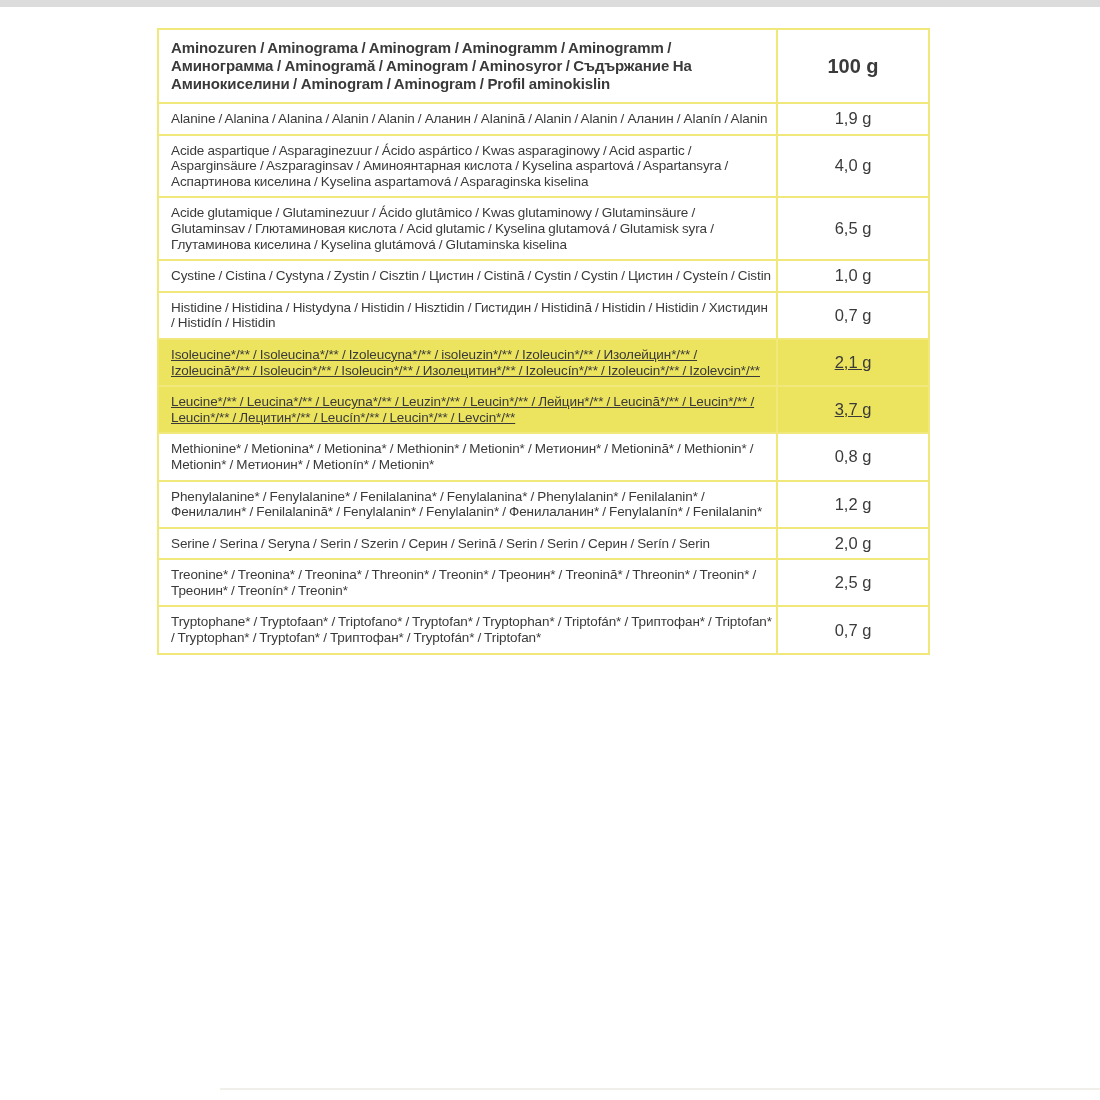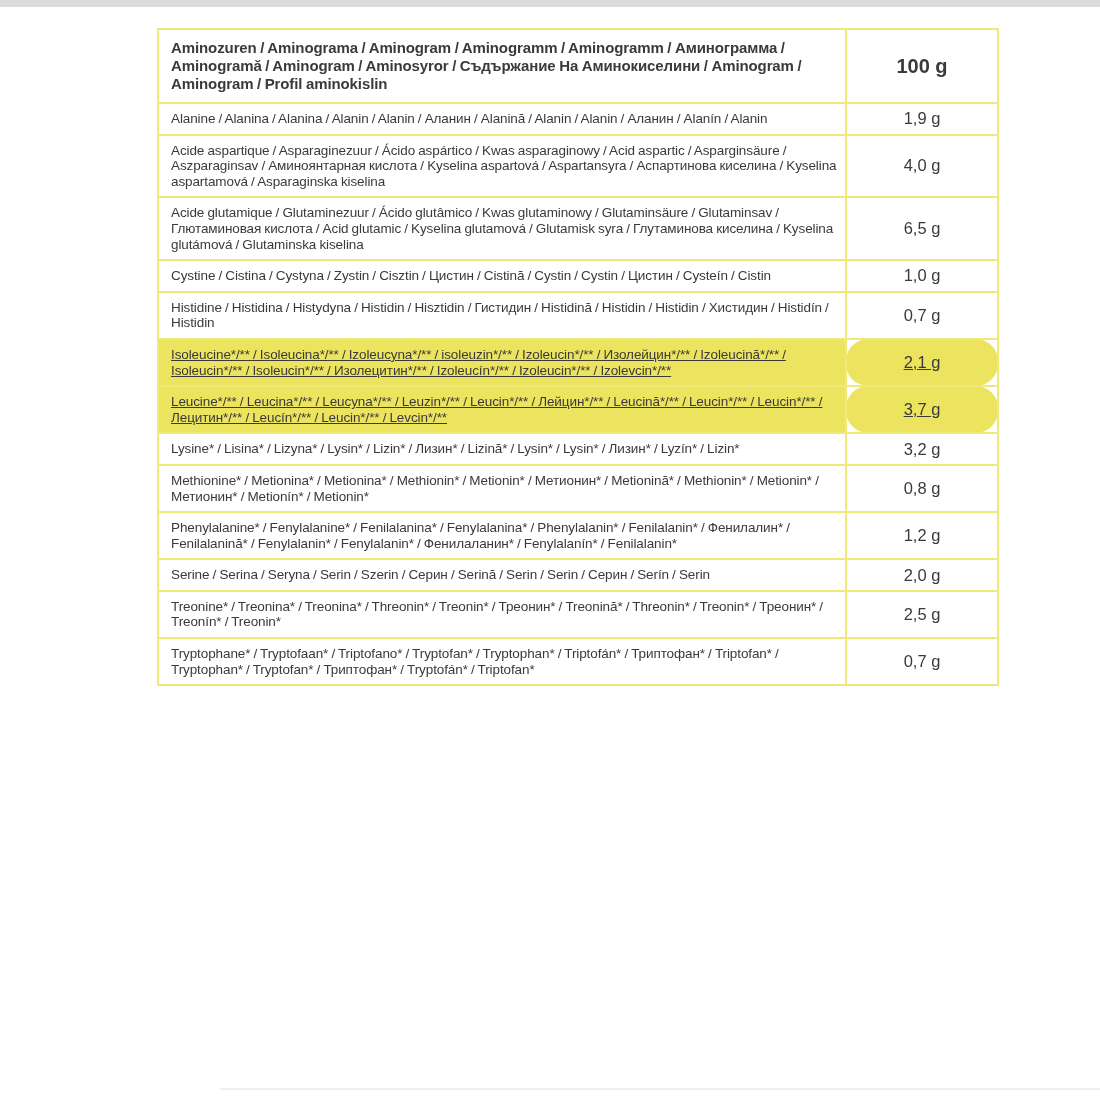--- a/index.html
+++ b/index.html
@@ -39,21 +39,21 @@
     background: #f1efe9;
   }
   .sheet {
     position: absolute;
     left: 157px;
     top: 28px;
     width: 774px;
   }
   table.amino-table {
     border-collapse: collapse;
-    width: 842px;
+    width: 773px;
     table-layout: fixed;
     padding-left: 20px;
   }
   .amino-table th, .amino-table td {
     border: 2px solid var(--border);
     color: var(--text);
     vertical-align: middle;
   }
   .label-cell {
     font-size: 13.5px;
@@ -67,21 +67,20 @@
     font-size: 15px;
     line-height: 18px;
     font-weight: bold;
     padding: 9px 10px 9px 12px;
   }
   .value-cell {
     width: 138px;
     text-align: center;
     font-size: 16.5px;
     padding: 4px 6px;
-    border-radius: 22px;
   }
   th.value-cell {
     font-size: 20px;
     font-weight: bold;
   }
   tr.hl td {
     background: var(--highlight);
     text-decoration: underline;
   }
 </style>
@@ -122,24 +121,20 @@
   </tr>
           <tr class="hl">
     <td class="label-cell">Isoleucine*/** / Isoleucina*/** / Izoleucyna*/** / isoleuzin*/** / Izoleucin*/** / Изолейцин*/** / Izoleucină*/** / Isoleucin*/** / Isoleucin*/** / Изолецитин*/** / Izoleucín*/** / Izoleucin*/** / Izolevcin*/**</td>
     <td class="value-cell">2,1 g</td>
   </tr>
           <tr class="hl">
     <td class="label-cell">Leucine*/** / Leucina*/** / Leucyna*/** / Leuzin*/** / Leucin*/** / Лейцин*/** / Leucină*/** / Leucin*/** / Leucin*/** / Лецитин*/** / Leucín*/** / Leucin*/** / Levcin*/**</td>
     <td class="value-cell">3,7 g</td>
   </tr>
           <tr>
-    <td class="label-cell">Lysine* / Lisina* / Lizyna* / Lysin* / Lizin* / Лизин* / Lizină* / Lysin* / Lysin* / Лизин* / Lyzín* / Lizin*</td>
-    <td class="value-cell">3,2 g</td>
-  </tr>
-          <tr>
     <td class="label-cell">Methionine* / Metionina* / Metionina* / Methionin* / Metionin* / Метионин* / Metionină* / Methionin* / Metionin* / Метионин* / Metionín* / Metionin*</td>
     <td class="value-cell">0,8 g</td>
   </tr>
           <tr>
     <td class="label-cell">Phenylalanine* / Fenylalanine* / Fenilalanina* / Fenylalanina* / Phenylalanin* / Fenilalanin* / Фенилалин* / Fenilalanină* / Fenylalanin* / Fenylalanin* / Фенилаланин* / Fenylalanín* / Fenilalanin*</td>
     <td class="value-cell">1,2 g</td>
   </tr>
           <tr>
     <td class="label-cell">Serine / Serina / Seryna / Serin / Szerin / Серин / Serină / Serin / Serin / Серин / Serín / Serin</td>
     <td class="value-cell">2,0 g</td>

